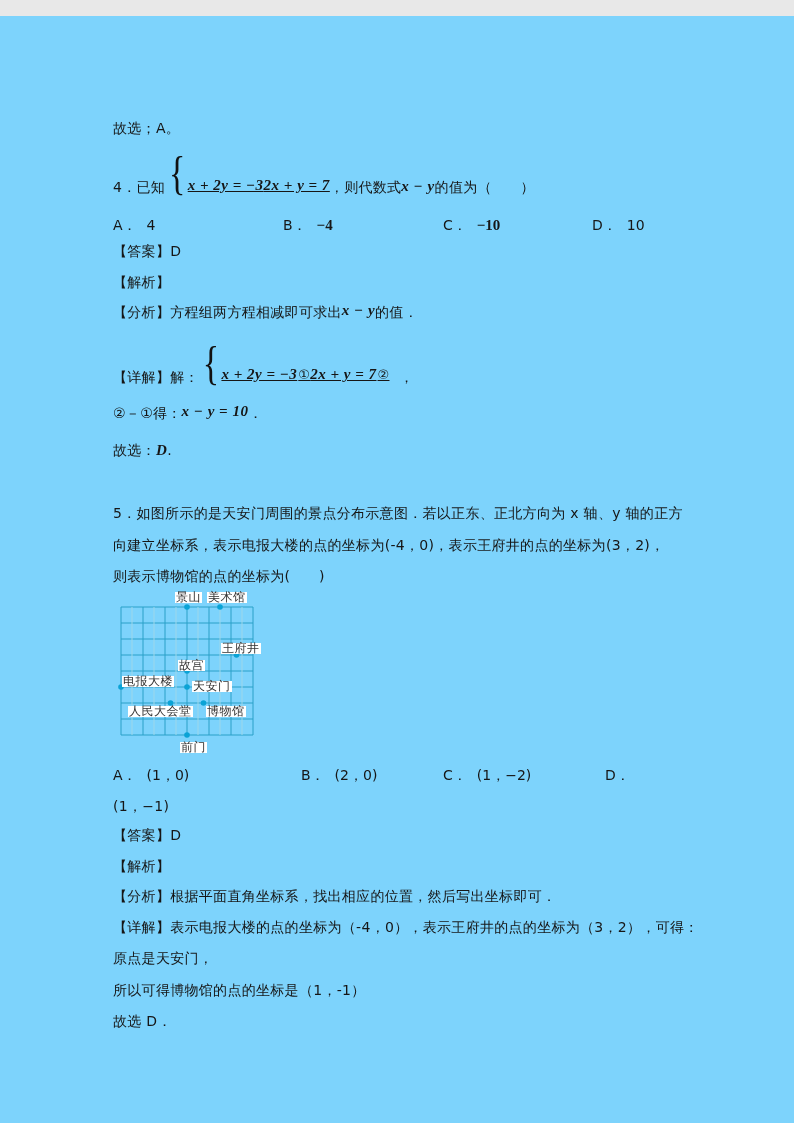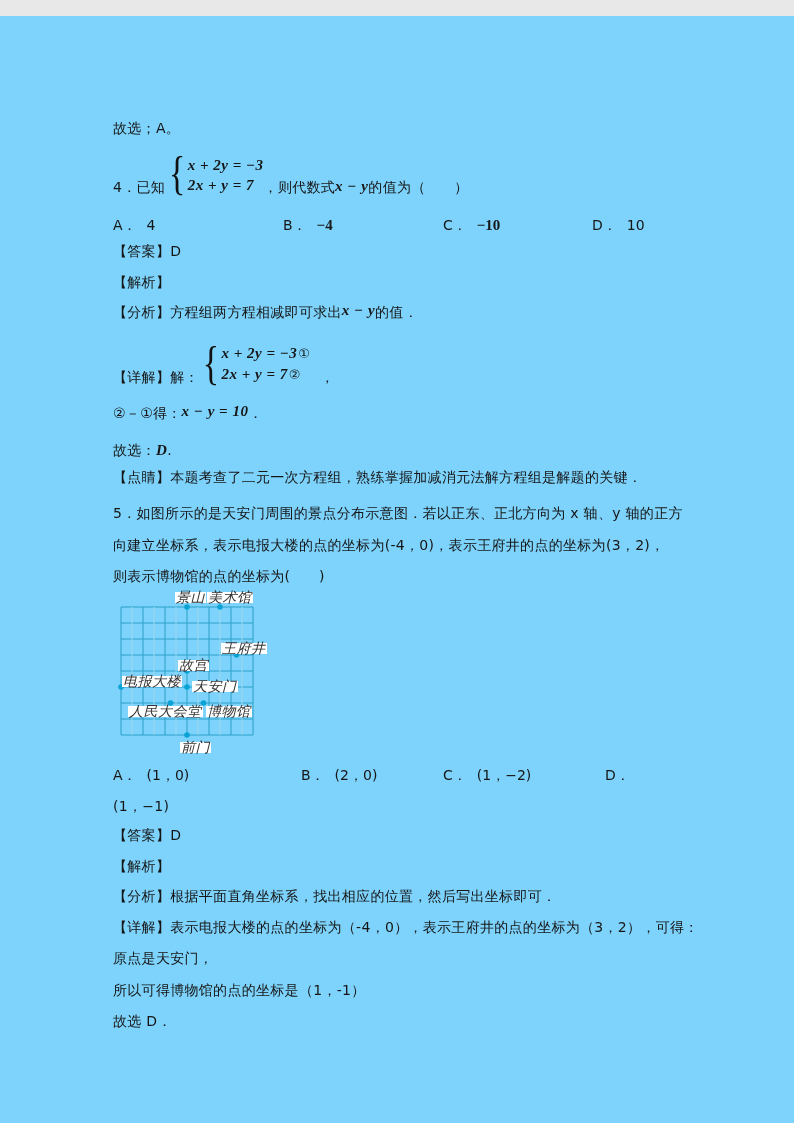--- a/index.html
+++ b/index.html
@@ -46,45 +46,44 @@
   .brace{
     font-family:"Liberation Serif","DejaVu Serif",serif;
     font-size:34px;
     font-weight:normal;
     transform:scaleY(1.35);
     transform-origin:50% 55%;
     display:inline-block;
     margin:0 2px 4px 4px;
     color:#111;
   }
-  .eqstack{display:inline-flex;flex-direction:column;margin-bottom:3px;}
+  .eqstack{display:inline-flex;flex-direction:row;margin-bottom:3px;text-decoration:underline;}
   .eqrow{line-height:20px;}
   .eqrow .math{top:0;}
   .circ{
     font-family:"DejaVu Sans",sans-serif;
     font-style:normal;font-weight:normal;
     font-size:13px;margin-left:1px;
   }
   .tailtext{padding-bottom:1px;}
   .optrow{position:absolute;left:113px;width:567px;height:18px;}
   .optrow .opt{position:absolute;top:0;white-space:nowrap;font-size:14px;text-align:center;}
   .opt .olabel{margin-right:10px;}
   
   .diagram{position:absolute;left:117px;top:574px;width:166px;height:172px;}
   .diagram svg{position:absolute;left:0;top:0;}
   .map-label{
     position:absolute;
-    font-size:14px;
+    font-size:12px;
     line-height:11px;
     letter-spacing:0.5px;
     color:#333;
     background:#fff;
     padding:0 1px;
     white-space:nowrap;
-    font-style:italic;
   }
 </style>
 </head>
 <body>
 
 <div class="page">
 
   <div class="line" style="top:104px">故选；A。</div>
 
   <div class="stem" style="top:130px;height:52px">
@@ -128,21 +127,20 @@
   </div>
 
   <div class="line" style="top:389px">
     <span>②－①得：</span><span class="math">x − y = 10</span><span>．</span>
   </div>
 
   <div class="line" style="top:426px">
     <span>故选：</span><span class="math" style="top:0">D</span><span>.</span>
   </div>
 
-  <div class="line" style="top:453px">【点睛】本题考查了二元一次方程组，熟练掌握加减消元法解方程组是解题的关键．</div>
 
   <div class="line" style="top:489px">5．如图所示的是天安门周围的景点分布示意图．若以正东、正北方向为 x 轴、y 轴的正方</div>
   <div class="line" style="top:521px">向建立坐标系，表示电报大楼的点的坐标为(-4，0)，表示王府井的点的坐标为(3，2)，</div>
   <div class="line" style="top:552px">则表示博物馆的点的坐标为(　　)</div>
 
   <div class="diagram">
     <svg id="grid-svg" width="166" height="172">
         <line x1="4" y1="17" x2="136" y2="17" stroke="#2AA0C8" stroke-width="1"></line>
         <line x1="4" y1="33" x2="136" y2="33" stroke="#2AA0C8" stroke-width="1"></line>
         <line x1="4" y1="49" x2="136" y2="49" stroke="#2AA0C8" stroke-width="1"></line>

